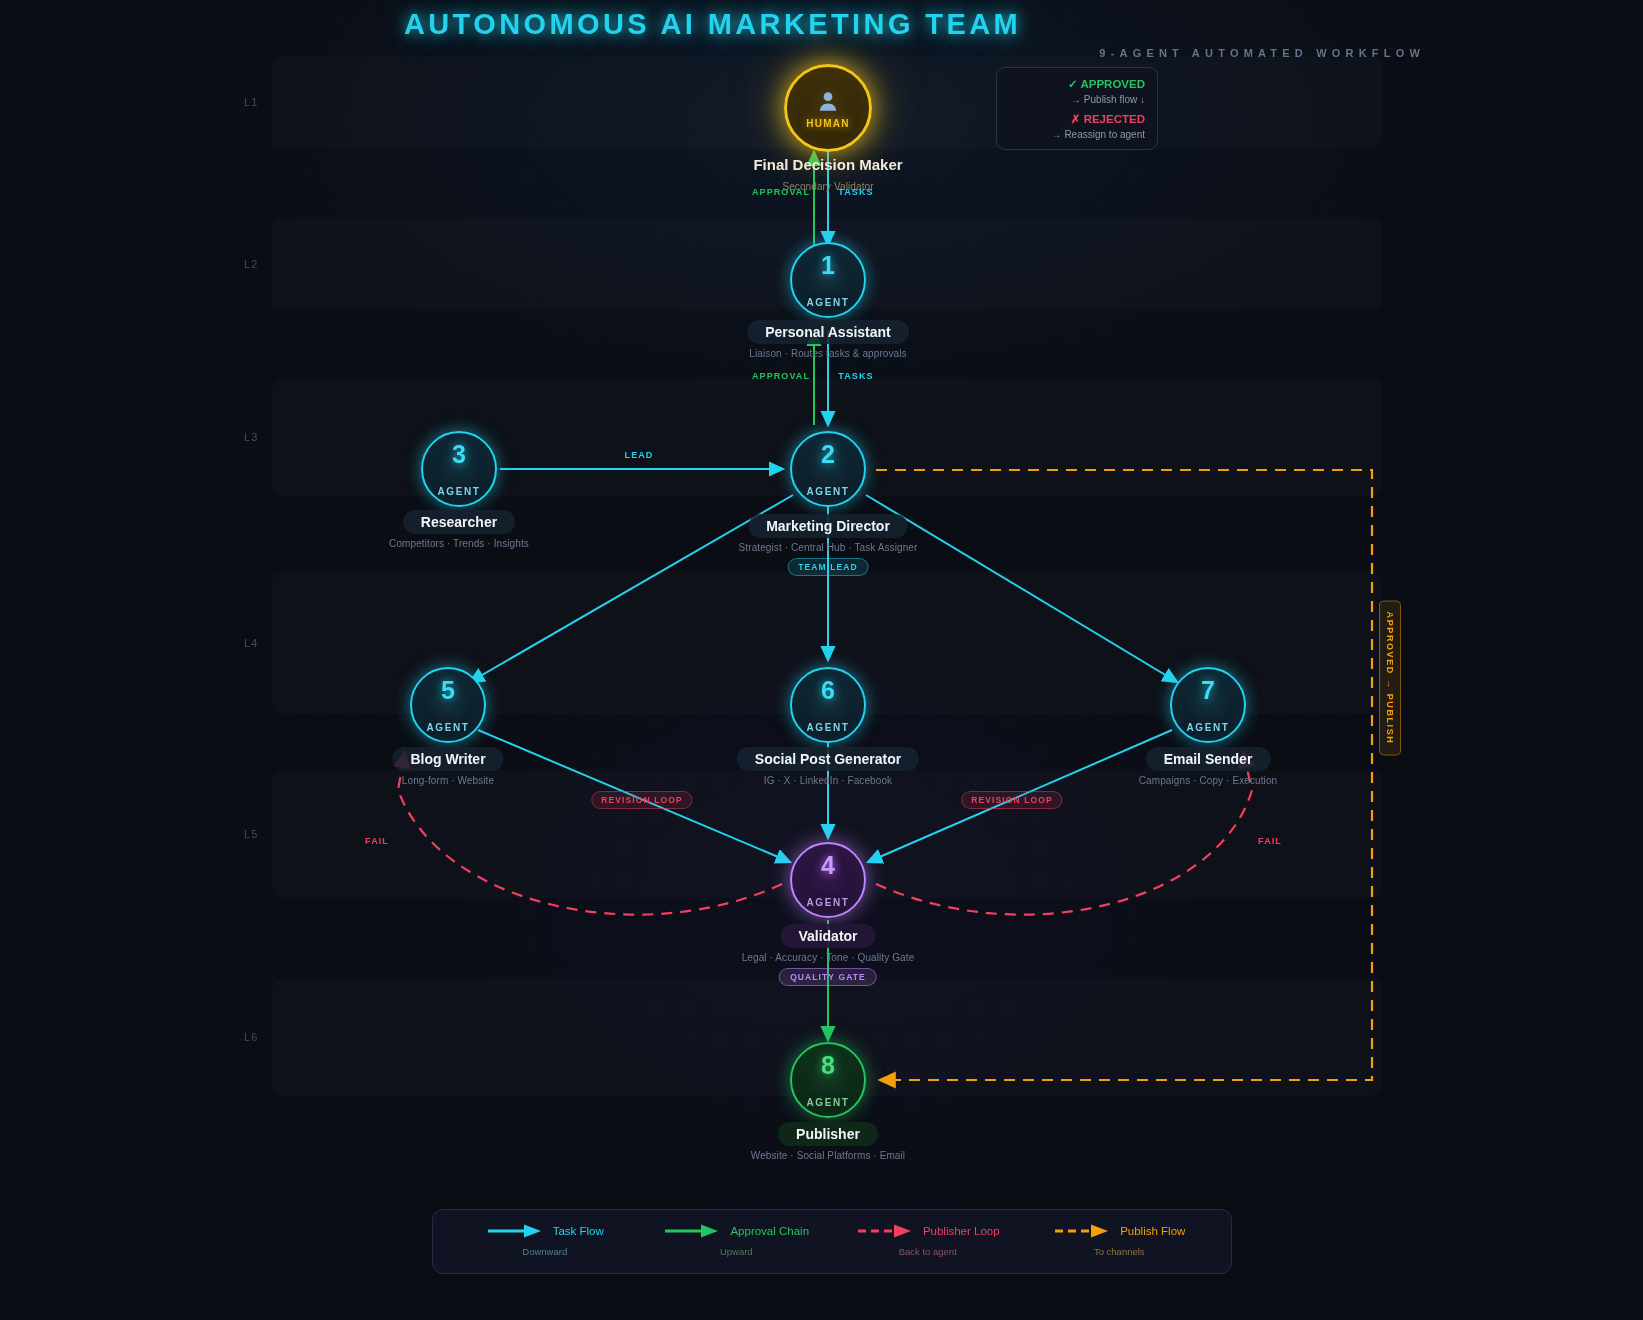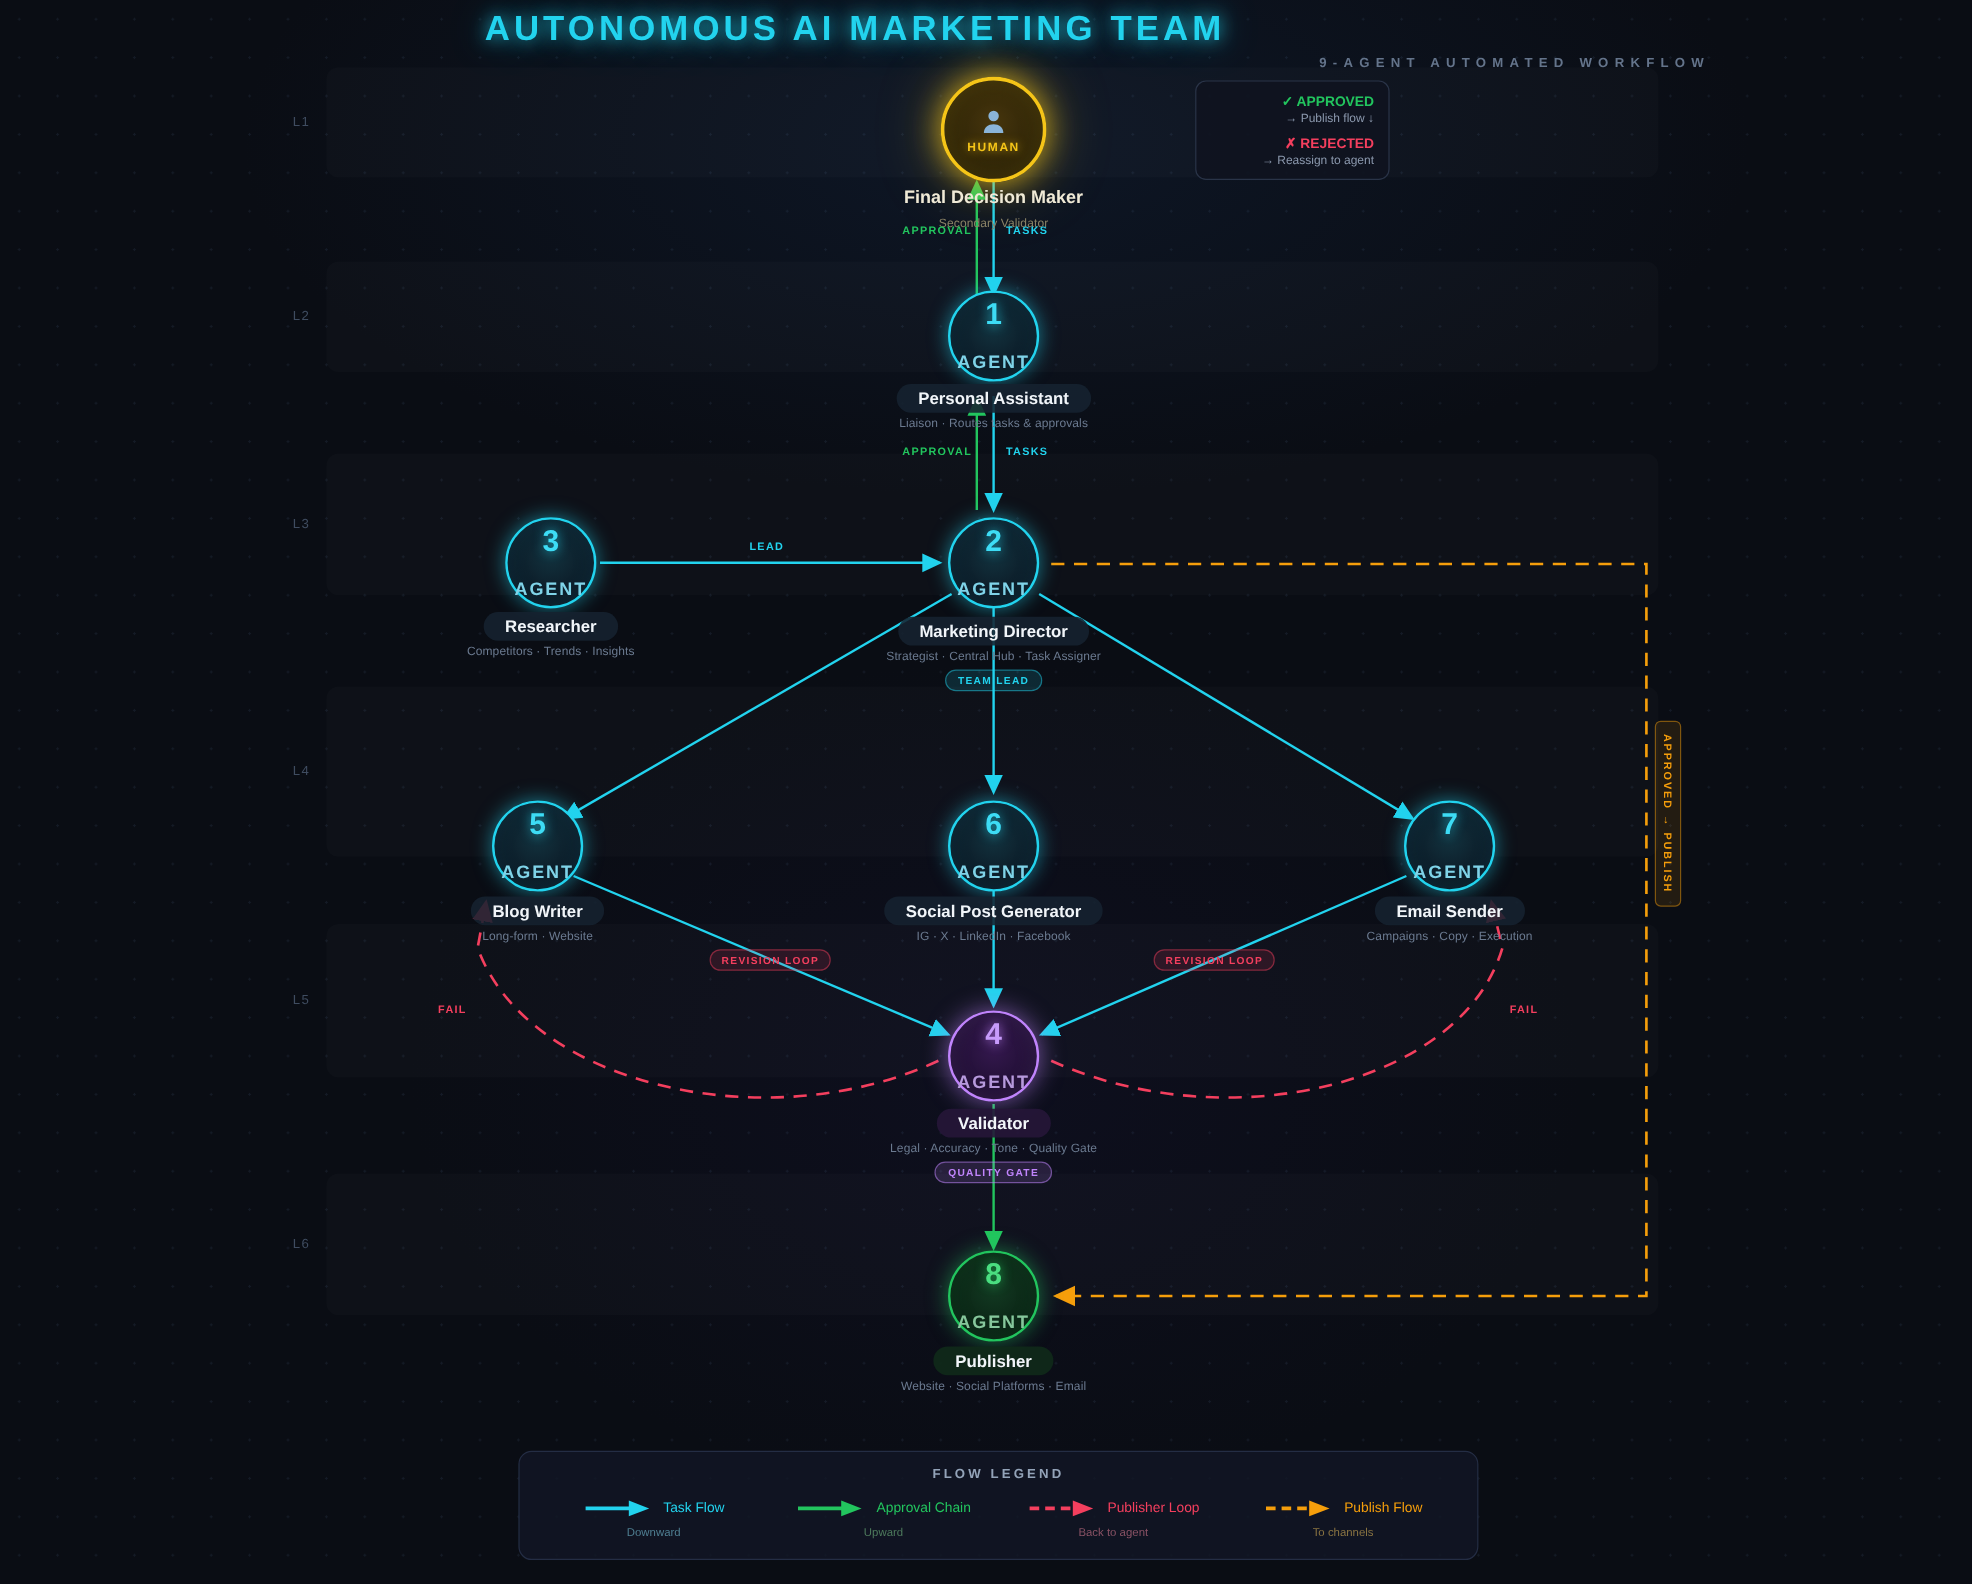--- a/index.html
+++ b/index.html
@@ -101,21 +101,21 @@
     align-items: center;
     justify-content: center;
     position: relative;
   }
   .circle .num {
     font-size: 25px;
     font-weight: bold;
     line-height: 1;
   }
   .circle .role {
-    font-size: 15px;
+    font-size: 10px;
     letter-spacing: 1.6px;
     margin-top: 19px;
     font-weight: bold;
   }
 
   
   .c-cyan {
     border: 2.5px solid #22d3ee;
     background: radial-gradient(circle at 50% 42%, #12323e 0%, #0c1a26 62%, #091119 100%);
     box-shadow: 0 0 16px rgba(34,211,238,0.55), inset 0 0 18px rgba(34,211,238,0.12);
@@ -483,21 +483,20 @@
   <div id="publish-tab">APPROVED → PUBLISH</div>
 
   <div id="decision-box">
     <div class="dec-head ok">✓ APPROVED</div>
     <div class="dec-sub">→ Publish flow ↓</div>
     <div class="dec-head no">✗ REJECTED</div>
     <div class="dec-sub">→ Reassign to agent</div>
   </div>
 
   <div id="flow-legend">
-    <div id="flow-legend-title">FLOW LEGEND</div>
     <div id="legend-items">
 
       <div class="leg-item">
         <div class="leg-row">
           <svg width="58" height="16">
             <line x1="2" y1="8" x2="40" y2="8" stroke="#22d3ee" stroke-width="3"></line>
             <path d="M38,1.5 L55,8 L38,14.5 Z" fill="#22d3ee"></path>
           </svg>
           <span class="leg-label ln-cyan">Task Flow</span>
         </div>

